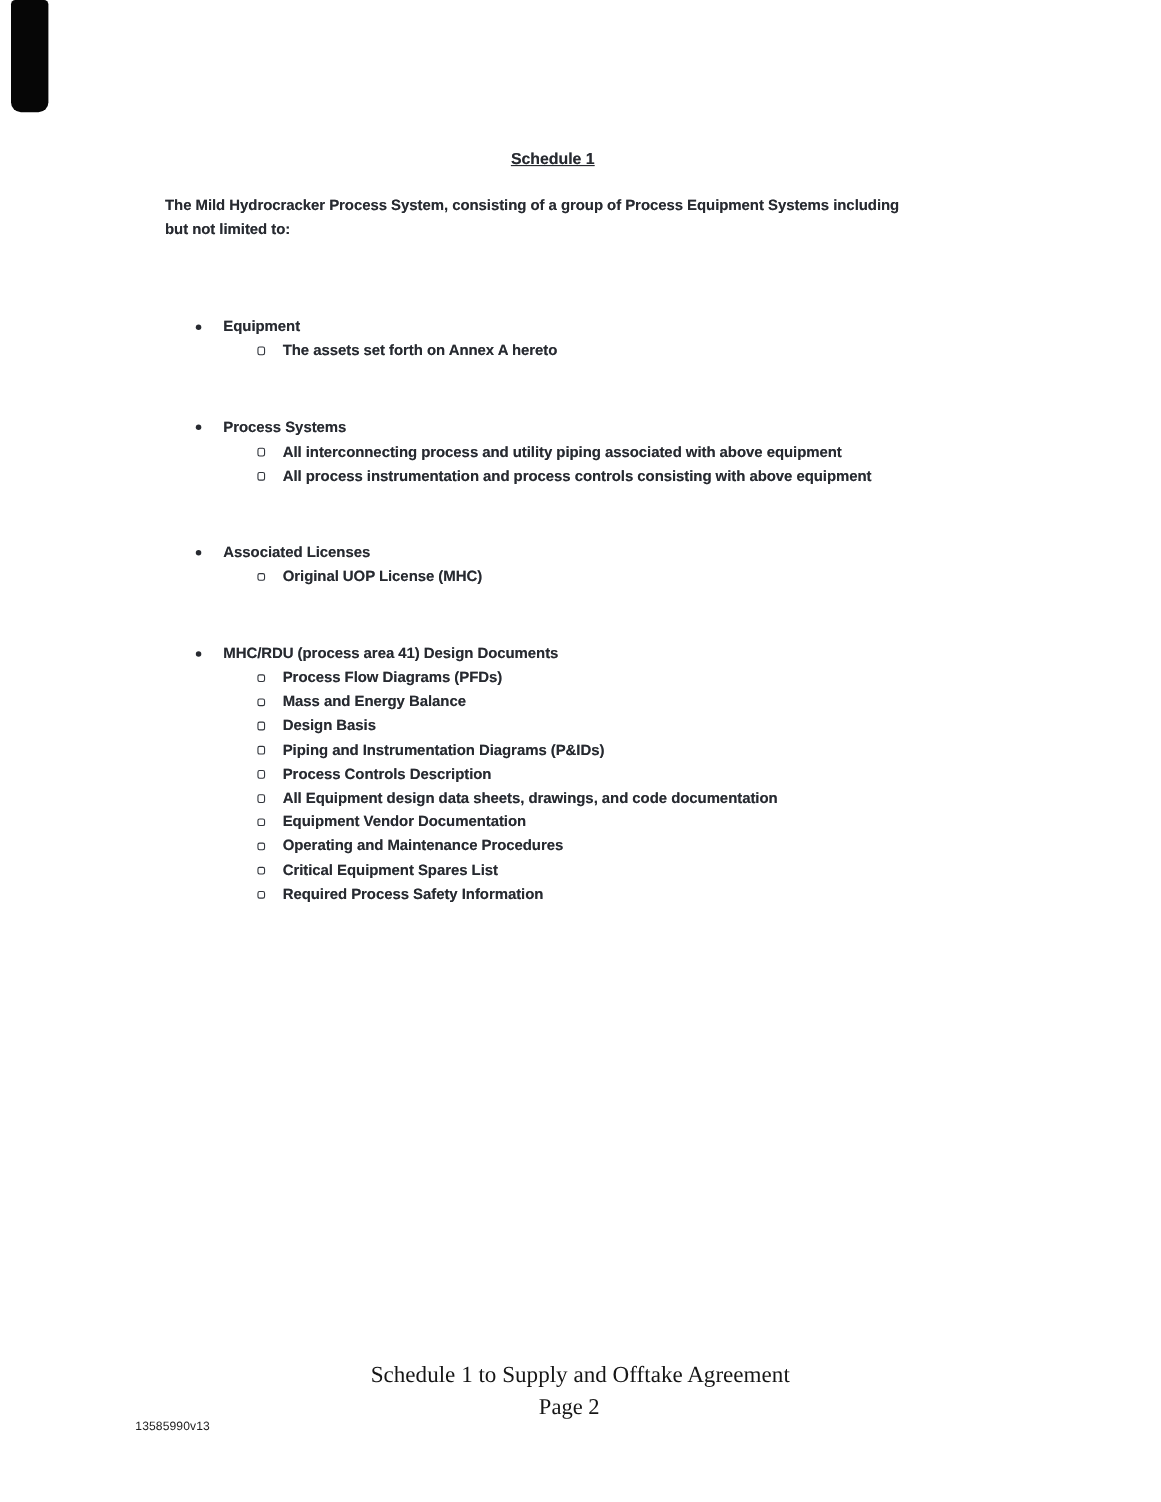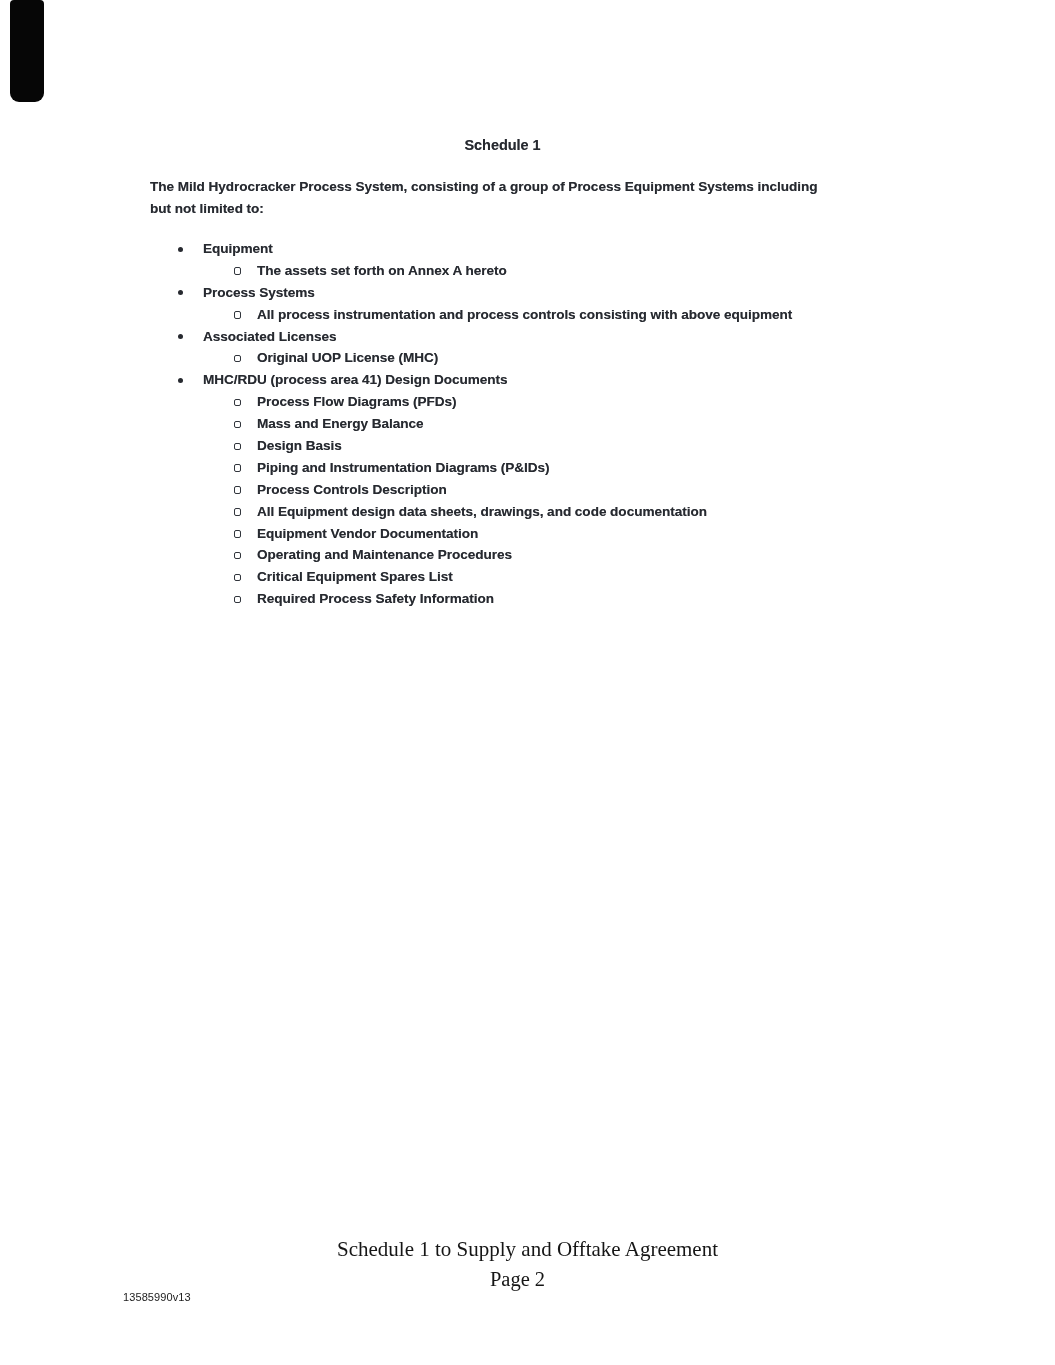--- a/index.html
+++ b/index.html
@@ -20,41 +20,41 @@
   .scantext {
     color: #272a30;
     font-weight: bold;
     letter-spacing: -0.05px;
     filter: blur(0.35px);
     text-shadow: 0 0 0.6px rgba(45,50,60,0.55);
   }
   .title {
     position: absolute; left: 150px; top: 136px;
     width: 705px; text-align: center;
-    font-size: 14.5px; line-height: 18px;
+    font-size: 14.5px; line-height: 18px; text-decoration: underline;
   }
   .intro {
     position: absolute; left: 150px; top: 176px;
     width: 760px;
   }
   .intro .line {
     font-size: 13.6px; line-height: 21.5px;
     white-space: nowrap;
   }
   .list {
     position: absolute; left: 150px; top: 238px;
     width: 860px;
   }
   .li {
     position: relative;
     height: 21.9px; line-height: 21.9px;
     font-size: 13.6px;
     white-space: nowrap;
   }
-  .l1 { padding-left: 53px; }
+  .l1 { padding-left: 53px; margin-top: 48px; }
   .l2 { padding-left: 107px; }
   .b1 {
     position: absolute; left: 28px; top: 8.5px;
     width: 5px; height: 5px;
     background: #272a30; border-radius: 50%;
   }
   .b2 {
     position: absolute; left: 84px; top: 7.5px;
     width: 4.5px; height: 5.5px;
     border: 1.3px solid #31353c;
@@ -101,20 +101,24 @@
       <span>Equipment</span>
     </div>
     <div class="li l2 scantext">
       <span class="b2"></span>
       <span>The assets set forth on Annex A hereto</span>
     </div>
 
     <div class="li l1 scantext">
       <span class="b1"></span>
       <span>Process Systems</span>
+    </div>
+    <div class="li l2 scantext">
+      <span class="b2"></span>
+      <span>All interconnecting process and utility piping associated with above equipment</span>
     </div>
     <div class="li l2 scantext">
       <span class="b2"></span>
       <span>All process instrumentation and process controls consisting with above equipment</span>
     </div>
 
     <div class="li l1 scantext">
       <span class="b1"></span>
       <span>Associated Licenses</span>
     </div>

